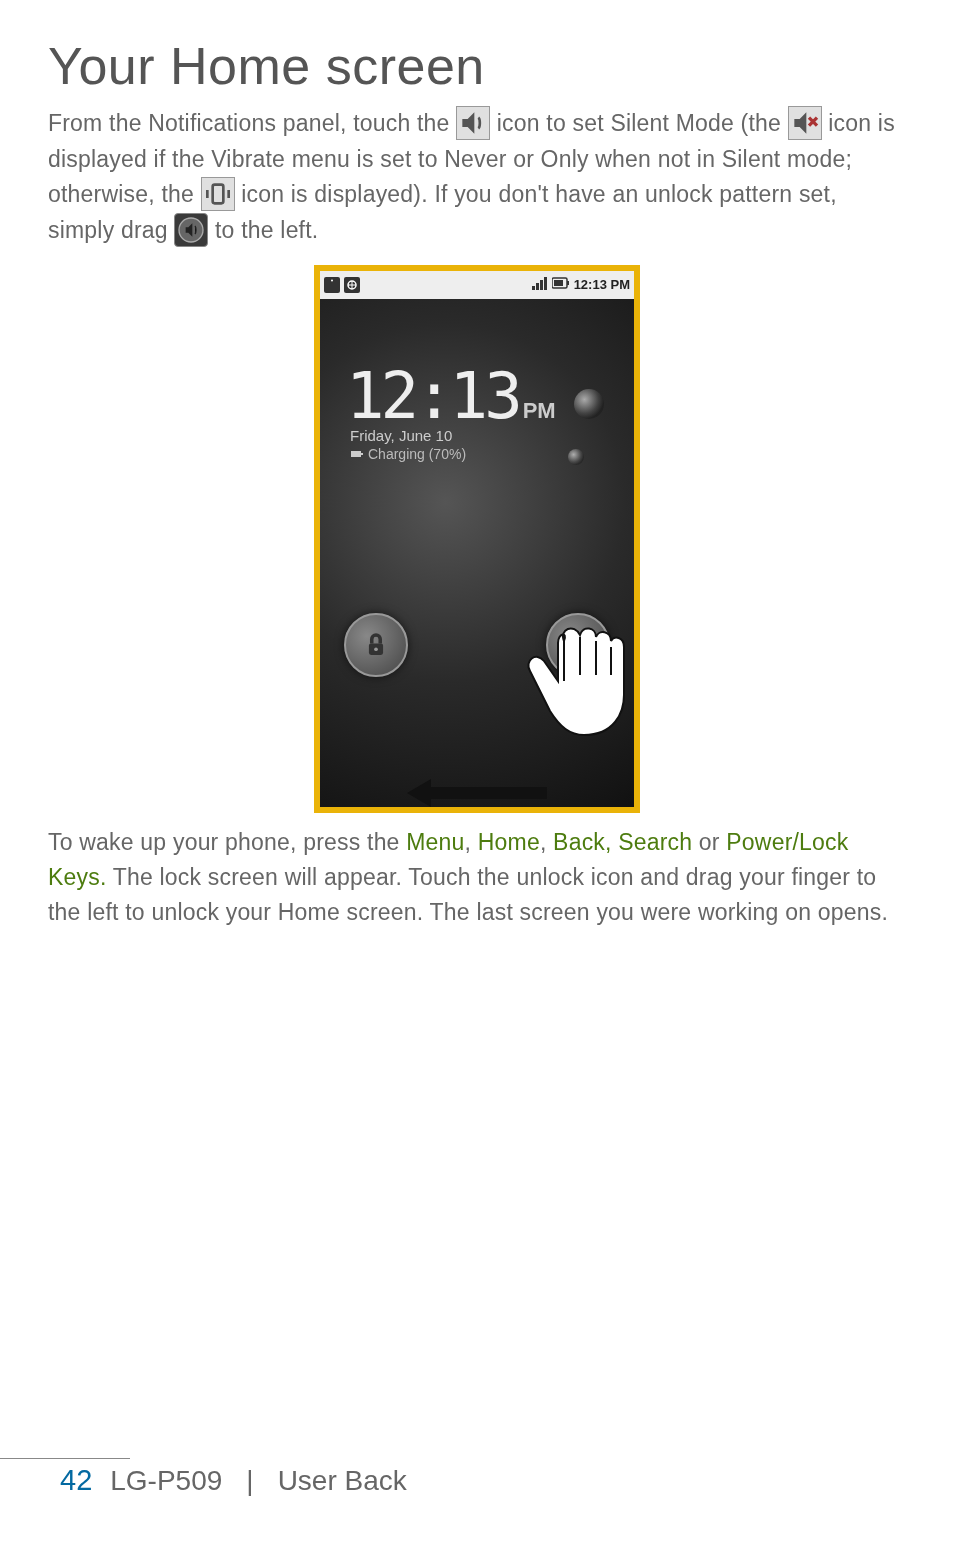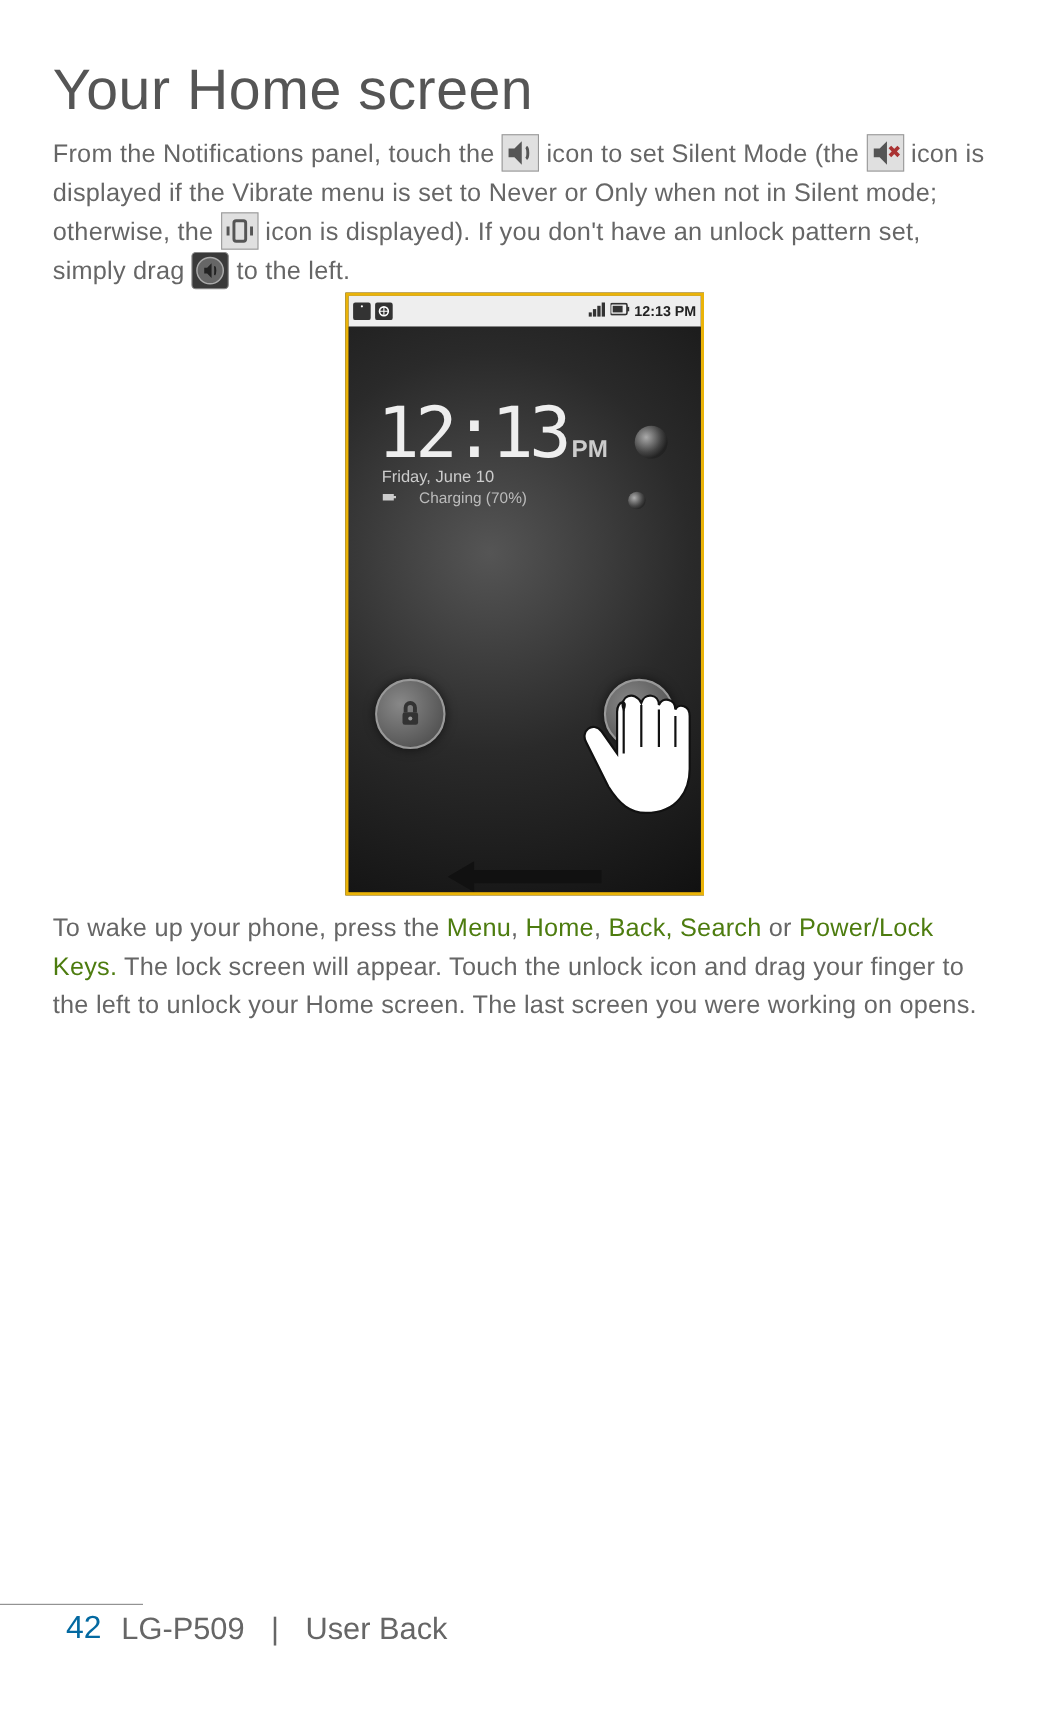--- a/index.html
+++ b/index.html
@@ -5,21 +5,21 @@
   * { margin: 0; padding: 0; box-sizing: border-box; }
   body {
     width: 954px;
     height: 1557px;
     background: #ffffff;
     font-family: Helvetica, Arial, sans-serif;
     color: #555555;
     position: relative;
   }
   .page {
-    padding: 52px 48px 0 48px;
+    padding: 36px 48px 0 48px;
   }
   h1 {
     font-size: 52px;
     font-weight: 300;
     color: #555555;
     margin-bottom: 10px;
     letter-spacing: 0.5px;
   }
   h2 {
     font-size: 34px;
@@ -56,24 +56,24 @@
     border-radius: 4px;
     vertical-align: middle;
     position: relative;
     top: -2px;
   }
   .inline-icon-dark svg { width: 100%; height: 100%; }
 
   .screenshot {
     width: 326px;
     height: 548px;
-    margin: 1px auto 0 auto;
+    margin: 16px auto 0 auto;
     background: #1a1a1a;
     position: relative;
-    border: 3px solid #eab308;
+    border: 6px solid #eab308;
   }
   .status-bar {
     height: 28px;
     background: #eeeeee;
     display: flex;
     justify-content: space-between;
     align-items: center;
     padding: 0 4px;
     font-size: 13px;
     font-weight: bold;
@@ -106,21 +106,21 @@
     font-family: monospace;
     font-size: 64px;
     font-weight: 300;
     letter-spacing: -4px;
     color:#eee;
   }
   .clock-pm {
     font-size: 22px; font-weight:600; color:#ccc; margin-left:4px;
   }
   .clock-date { font-size:15px; color:#ccc; margin-top:-6px; margin-left:4px;}
-  .clock-charge { font-size:14px; color:#bbb; margin-top:2px; margin-left:4px; display:flex; align-items:center; gap:20px;}
+  .clock-charge { font-size:14px; color:#bbb; margin-top:2px; margin-left:4px; display:flex; align-items:center; gap:4px;}
 
   .slider-row {
     position:absolute; bottom:130px; left:0; right:0;
     display:flex; justify-content:space-between; padding:0 24px;
   }
   .slider-btn {
     width:64px; height:64px; border-radius:50%;
     background: radial-gradient(circle at 35% 35%, #888, #444);
     border: 2px solid #999;
     display:flex; align-items:center; justify-content:center;

